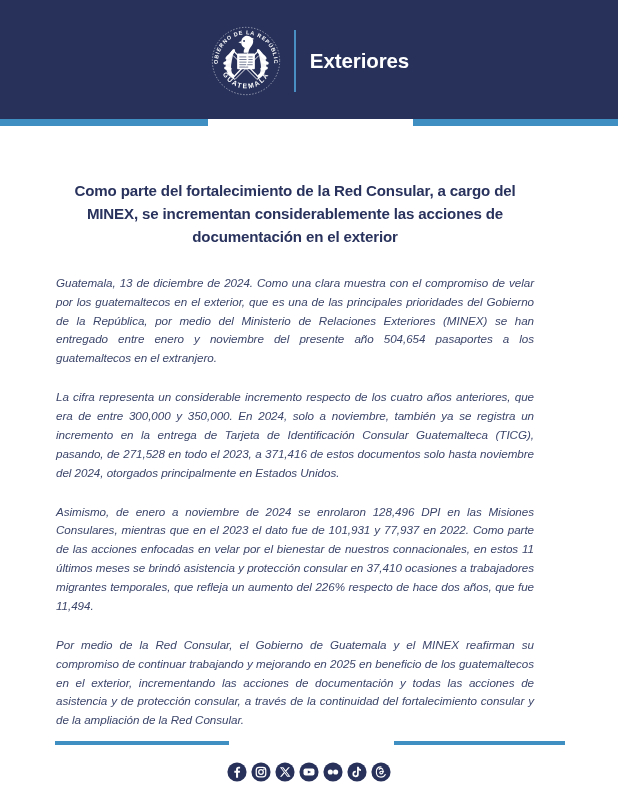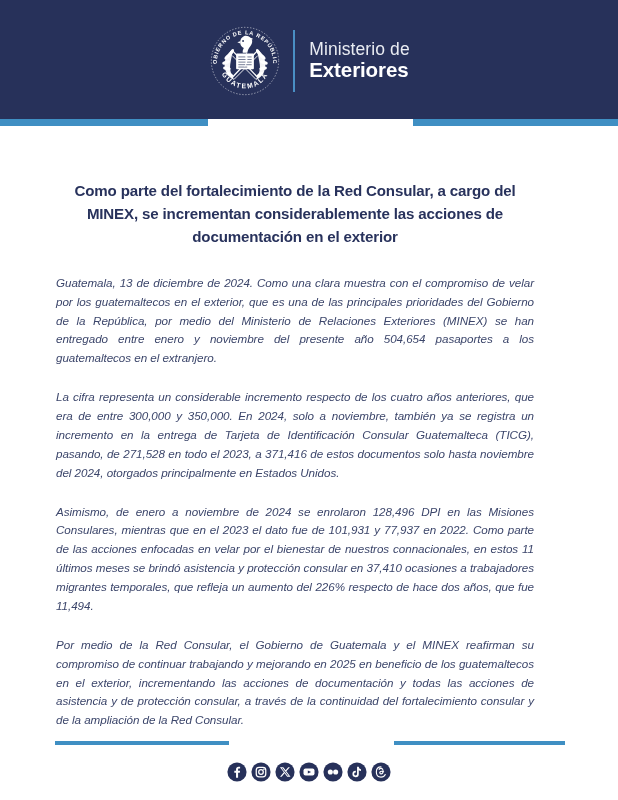--- a/index.html
+++ b/index.html
@@ -145,21 +145,20 @@
             <circle cx="47.4" cy="23" r="1.25" fill="#27315a"></circle>
             <path d="M43.4,23.4 L39.6,24.8 L43.6,26.2 Z"></path>
             <path d="M52,38.5 C53.6,43 54,48 52.6,52.6 C51.8,55.2 50.4,57 49,58.6 C50.8,54.4 51.2,49.6 50.4,45 C50,42.6 51,40.2 52,38.5 Z" opacity=".95"></path>
           </g>
         </svg>
       </div>
 
       <div class="divider"></div>
 
       <div class="ministry">
-        <div class="l1">Ministerio de</div>
         <div class="l3">Exteriores</div>
       </div>
 
     </div>
   </div>
 
   <div class="headrule">
     <div class="notch"></div>
   </div>
 

